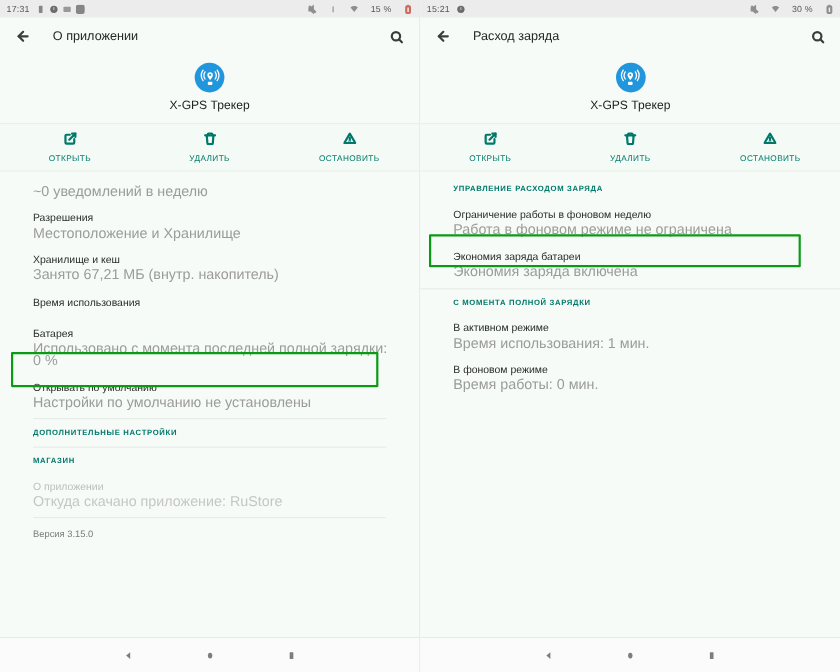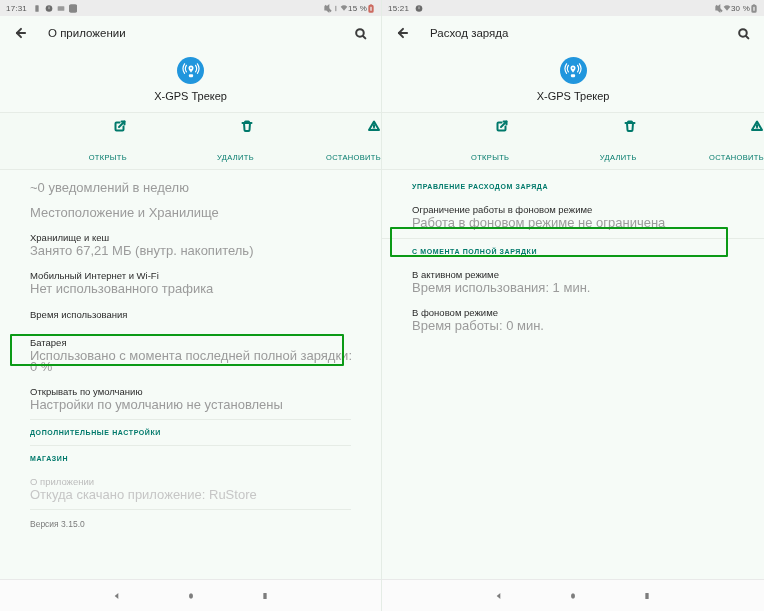--- a/index.html
+++ b/index.html
@@ -23,21 +23,21 @@
     height: 16px; flex: 0 0 16px;
     background: #ececec;
     display: flex; align-items: center;
     padding: 0 6px;
     font-size: 8px; color: #5f5f5f;
     letter-spacing: .2px;
   }
   .sb-time { font-size: 8px; color: #555; margin-right: 6px; }
   .sb-left-icons { display: flex; align-items: center; gap: 4px; }
   .sb-spacer { flex: 1; }
-  .sb-right { display: flex; align-items: flex-end; gap: 0; }
+  .sb-right { display: flex; align-items: flex-end; gap: 11px; }
   .sb-ico { display: inline-block; width: 8px; height: 9px; opacity: .72; }
   .sb-ico svg { display: block; width: 100%; height: 100%; }
   .sb-pct { font-size: 8px; color: #555; }
 
   
   .toolbar {
     height: 34px; flex: 0 0 34px;
     background: #f6fbf7;
     display: flex; align-items: center;
     padding: 0 12px;
@@ -69,22 +69,22 @@
 
   
   .actions {
     display: flex;
     background: #f4faf5;
     border-bottom: 1px solid #e6ece6;
     padding: 6px 0 7px;
   }
   .action {
     flex: 1;
-    display: flex; flex-direction: column; align-items: flex-end;
-    gap: 20px; cursor: pointer;
+    display: flex; flex-direction: column; align-items: center;
+    gap: 6px; cursor: pointer;
   }
   .action-ic { width: 14px; height: 14px; display: flex; align-items: center; justify-content: center; color: #00796b; }
   .action-lb { font-size: 7.5px; color: #00796b; letter-spacing: .35px; }
 
   
   .list { flex: 1; overflow: hidden; padding-top: 4px; background: #f6fbf7; position: relative; }
   .row {
     padding: 7px 26px 6px 30px;
     cursor: pointer;
     position: relative;
@@ -247,32 +247,29 @@
       </div>
     </div>
 
     <div class="list">
 
       <div class="row">
         <div class="sub">~0 уведомлений в неделю</div>
       </div>
 
       <div class="row">
+        <div class="title">Разрешения</div>
         <div class="sub">Местоположение и Хранилище</div>
       </div>
 
       <div class="row">
         <div class="title">Хранилище и кеш</div>
         <div class="sub">Занято 67,21 МБ (внутр. накопитель)</div>
       </div>
 
-      <div class="row">
-        <div class="title">Мобильный Интернет и Wi-Fi</div>
-        <div class="sub">Нет использованного трафика</div>
-      </div>
 
       <div class="row tall">
         <div class="title">Время использования</div>
       </div>
 
       <div class="row">
         <div class="title">Батарея</div>
         <div class="sub">Использовано с момента последней полной зарядки: 0 %</div>
       </div>
 
@@ -417,24 +414,28 @@
         </span>
         <span class="action-lb">ОСТАНОВИТЬ</span>
       </div>
     </div>
 
     <div class="list">
 
       <div class="section-hdr">УПРАВЛЕНИЕ РАСХОДОМ ЗАРЯДА</div>
 
       <div class="row">
-        <div class="title">Ограничение работы в фоновом режиме</div>
+        <div class="title">Ограничение работы в фоновом неделю</div>
         <div class="sub">Работа в фоновом режиме не ограничена</div>
       </div>
 
+      <div class="row">
+        <div class="title">Экономия заряда батареи</div>
+        <div class="sub">Экономия заряда включена</div>
+      </div>
 
       <div class="divider-full"></div>
 
       <div class="section-hdr">С МОМЕНТА ПОЛНОЙ ЗАРЯДКИ</div>
 
       <div class="row">
         <div class="title">В активном режиме</div>
         <div class="sub">Время использования: 1 мин.</div>
       </div>
 

